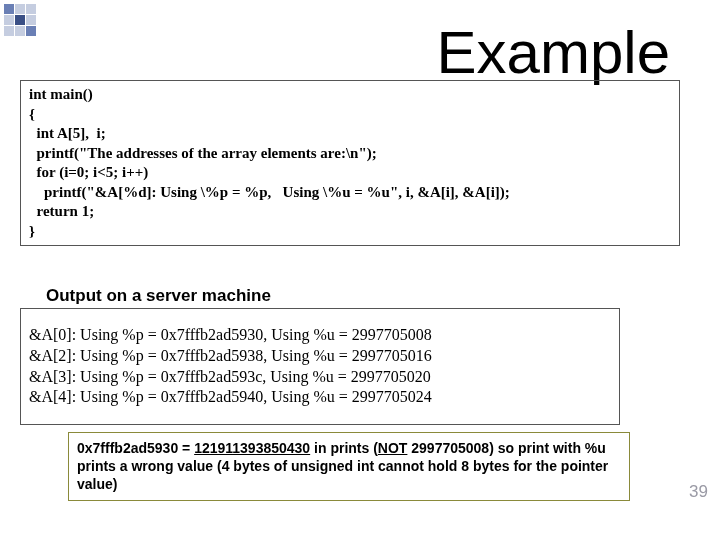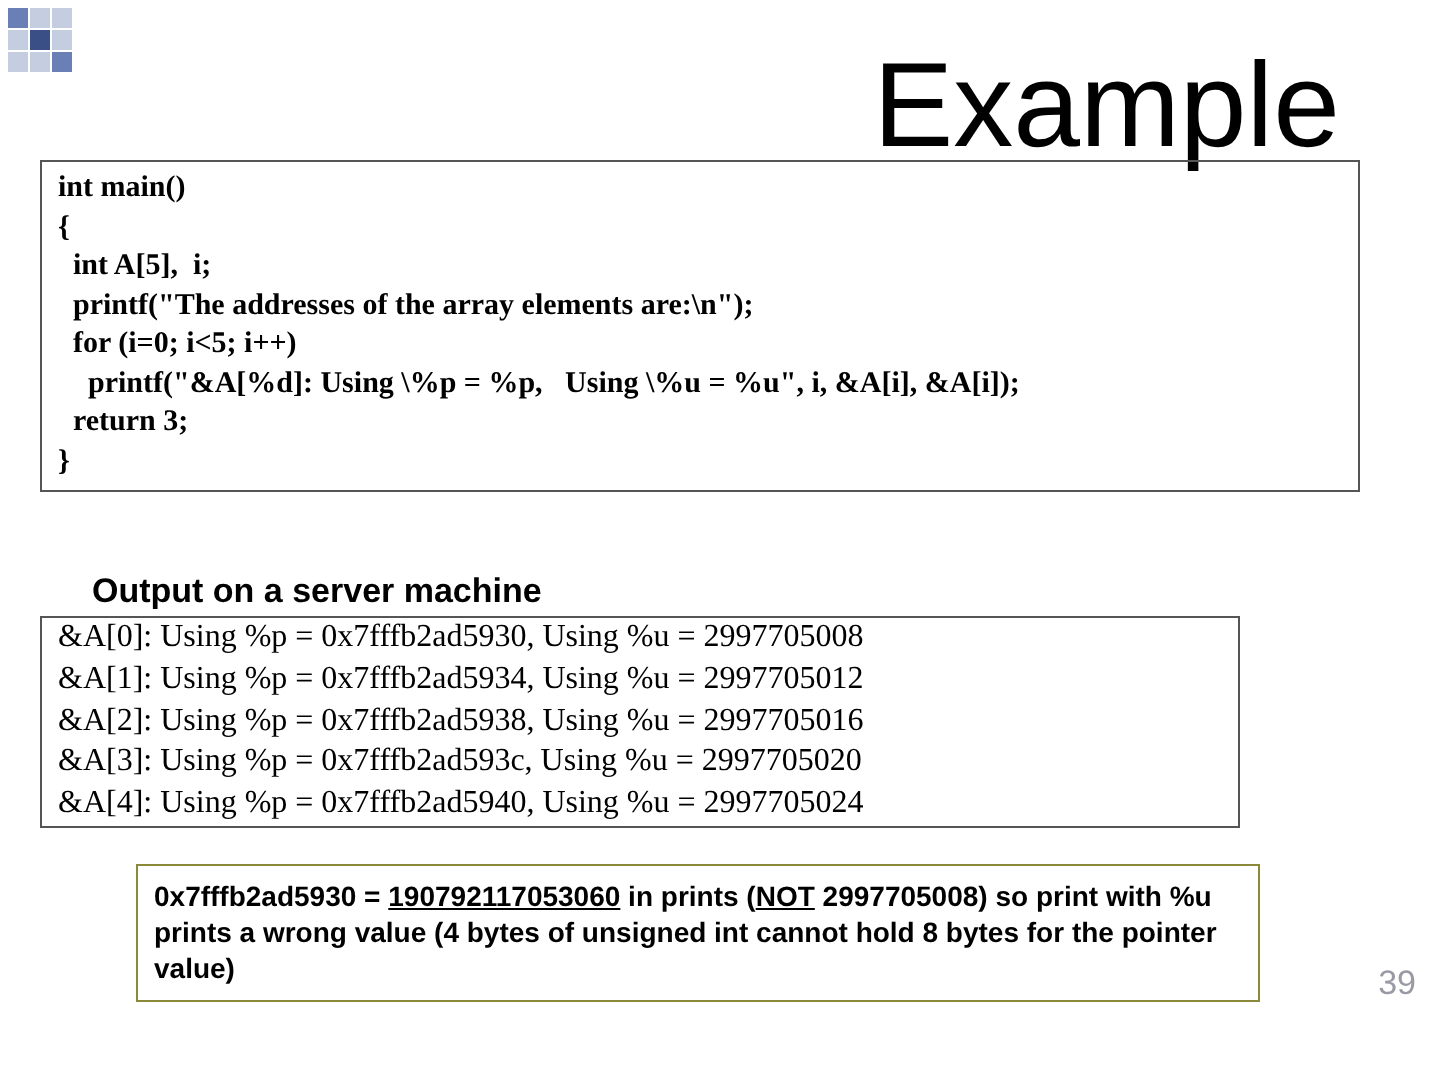--- a/index.html
+++ b/index.html
@@ -51,21 +51,21 @@
     font-size: 17px;
     font-weight: bold;
     margin-left: 12px;
   }
   .output-box {
     position: absolute;
     top: 308px;
     left: 20px;
     right: 100px;
     border: 1.5px solid #555;
-    padding: 0 8px;
+    padding: 16px 8px;
     font-family: "Times New Roman", serif;
     font-size: 16px;
     line-height: 1.3;
   }
   .note-box {
     position: absolute;
     top: 432px;
     left: 68px;
     right: 90px;
     border: 1.5px solid #8a8a3a;
@@ -104,31 +104,30 @@
 <div class="title">Example</div>
 
 <div class="code-box">
   <div>int main()</div>
   <div>{</div>
   <div>  int A[5],  i;</div>
   <div></div>
   <div>  printf("The addresses of the array elements are:\n");</div>
   <div>  for (i=0; i&lt;5; i++)</div>
   <div>    printf("&amp;A[%d]: Using \%p = %p,   Using \%u = %u", i, &amp;A[i], &amp;A[i]);</div>
-  <div>  return 3;</div>
+  <div>  return 1;</div>
   <div>}</div>
 </div>
 
 <div class="output-label">Output on a server machine</div>
 
 <div class="output-box">
   <div>&amp;A[0]: Using %p = 0x7fffb2ad5930,   Using %u = 2997705008</div>
-  <div>&amp;A[1]: Using %p = 0x7fffb2ad5934,   Using %u = 2997705012</div>
   <div>&amp;A[2]: Using %p = 0x7fffb2ad5938,   Using %u = 2997705016</div>
   <div>&amp;A[3]: Using %p = 0x7fffb2ad593c,   Using %u = 2997705020</div>
   <div>&amp;A[4]: Using %p = 0x7fffb2ad5940,   Using %u = 2997705024</div>
 </div>
 
 <div class="note-box">
-  <span class="red">0x7fffb2ad5930</span><span> = </span><span class="red under">190792117053060</span><span> in prints (</span><span class="red under">NOT</span><span class="red"> 2997705008</span><span>)</span><span> so print with %u prints a wrong value (4 bytes of unsigned int cannot hold 8 bytes for the pointer value)</span>
+  <span class="red">0x7fffb2ad5930</span><span> = </span><span class="red under">121911393850430</span><span> in prints (</span><span class="red under">NOT</span><span class="red"> 2997705008</span><span>)</span><span> so print with %u prints a wrong value (4 bytes of unsigned int cannot hold 8 bytes for the pointer value)</span>
 </div>
 
 <div class="pagenum">39</div>
 
 </body></html>

